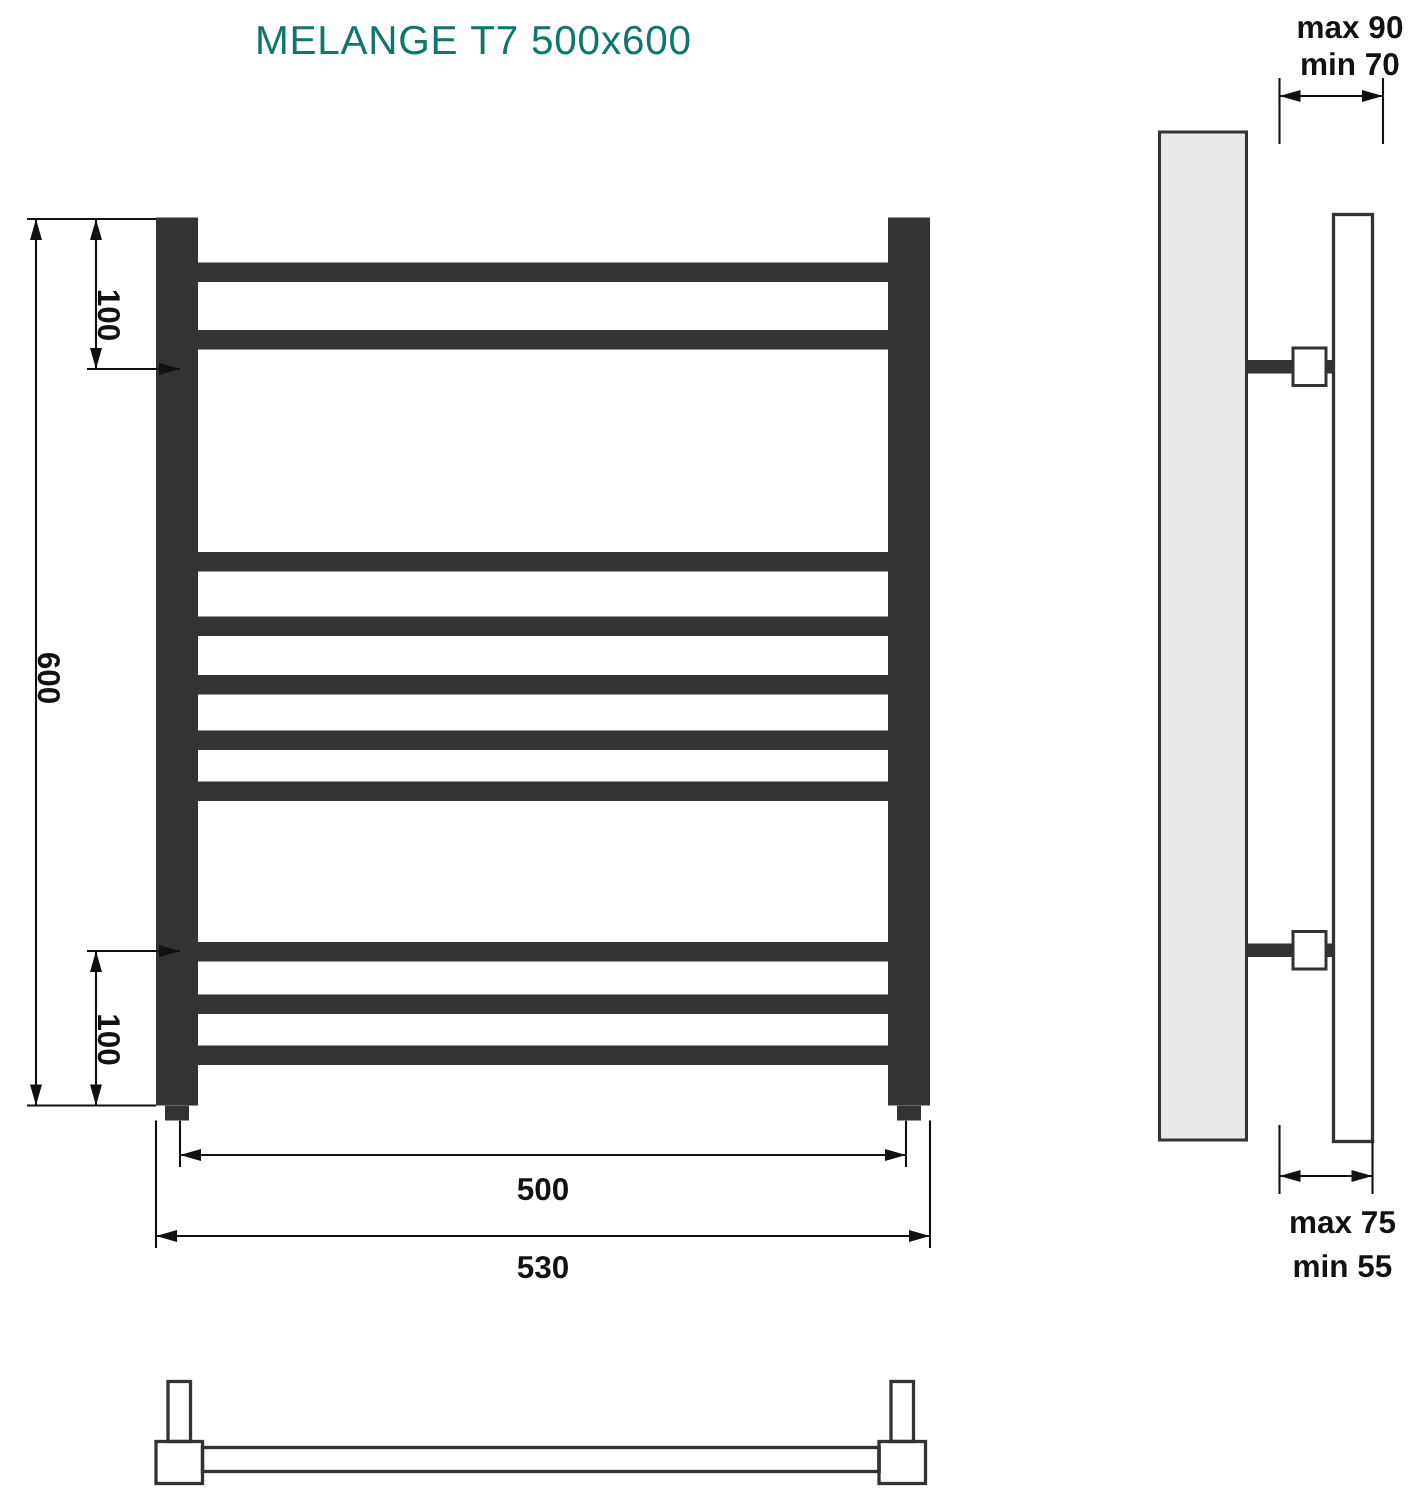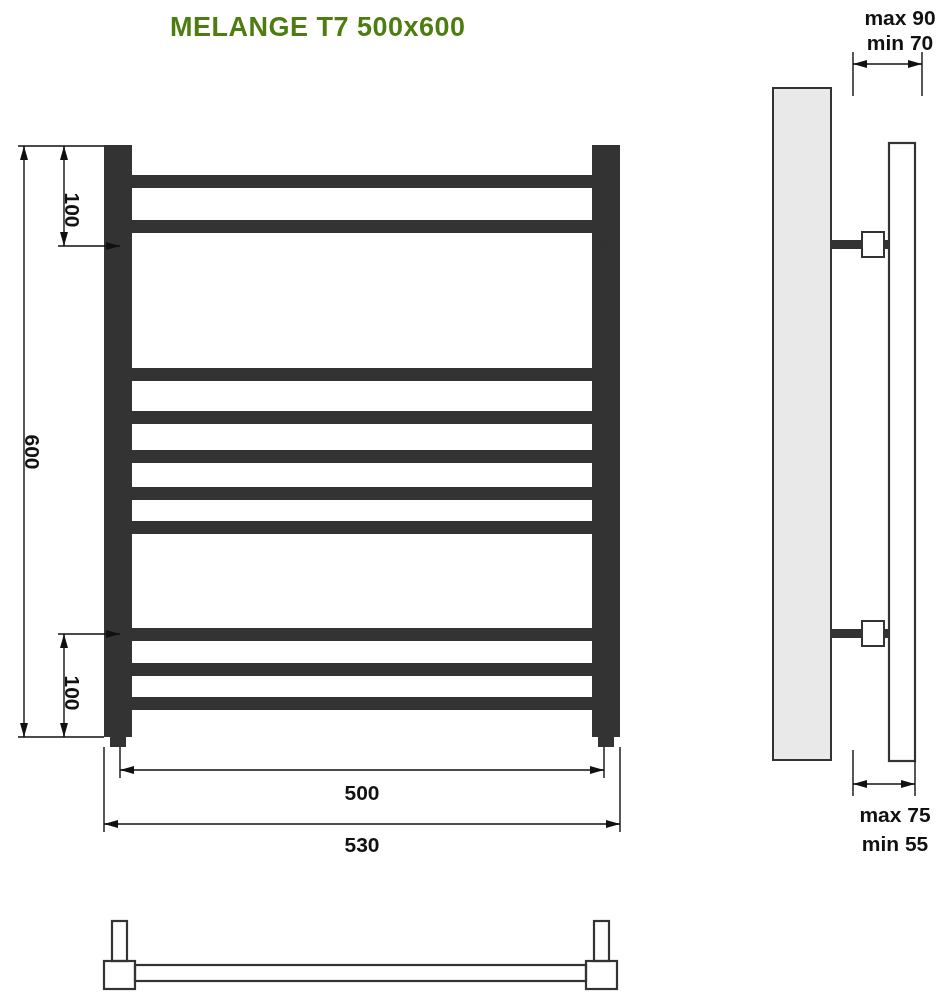--- a/index.html
+++ b/index.html
@@ -16,23 +16,23 @@
     width: 942px;
     height: 996px;
     overflow: hidden;
     background: #ffffff;
   }
   .title {
     position: absolute;
     left: 170px;
     top: 12px;
     font-size: 27px;
-    font-weight: 700;
+    font-weight: 400;
     letter-spacing: 0.5px;
-    color: #4d7c0f;
+    color: #0f766e;
     white-space: nowrap;
   }
   svg {
     position: absolute;
     left: 0;
     top: 0;
     width: 942px;
     height: 996px;
   }
   .dimtext {

